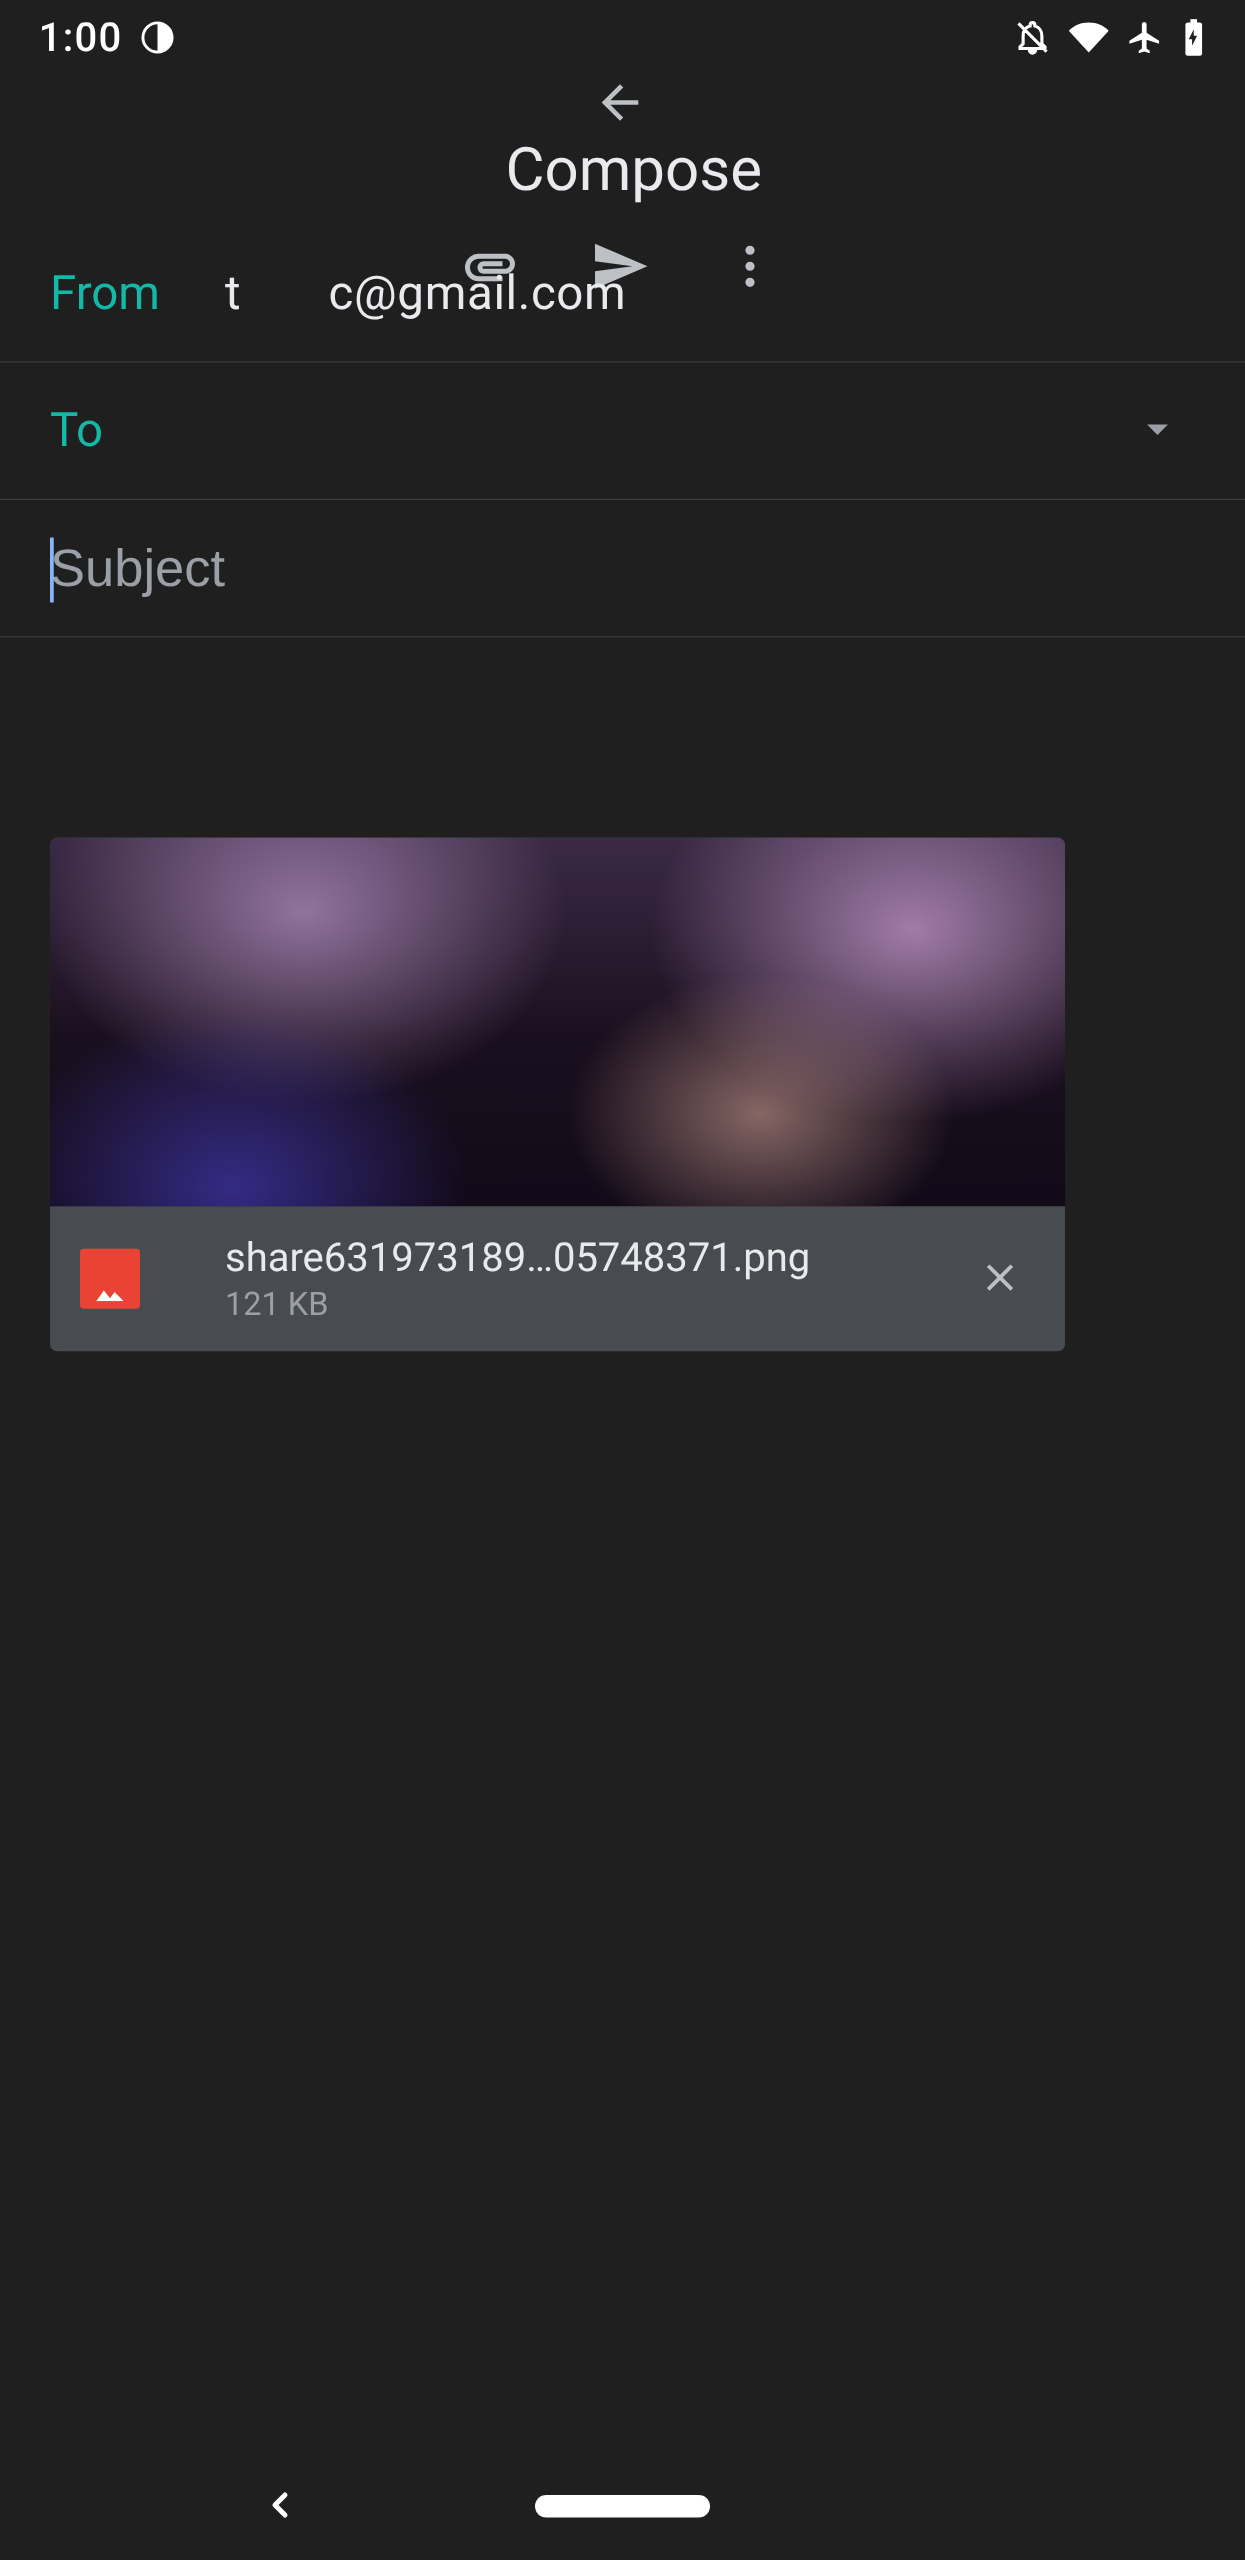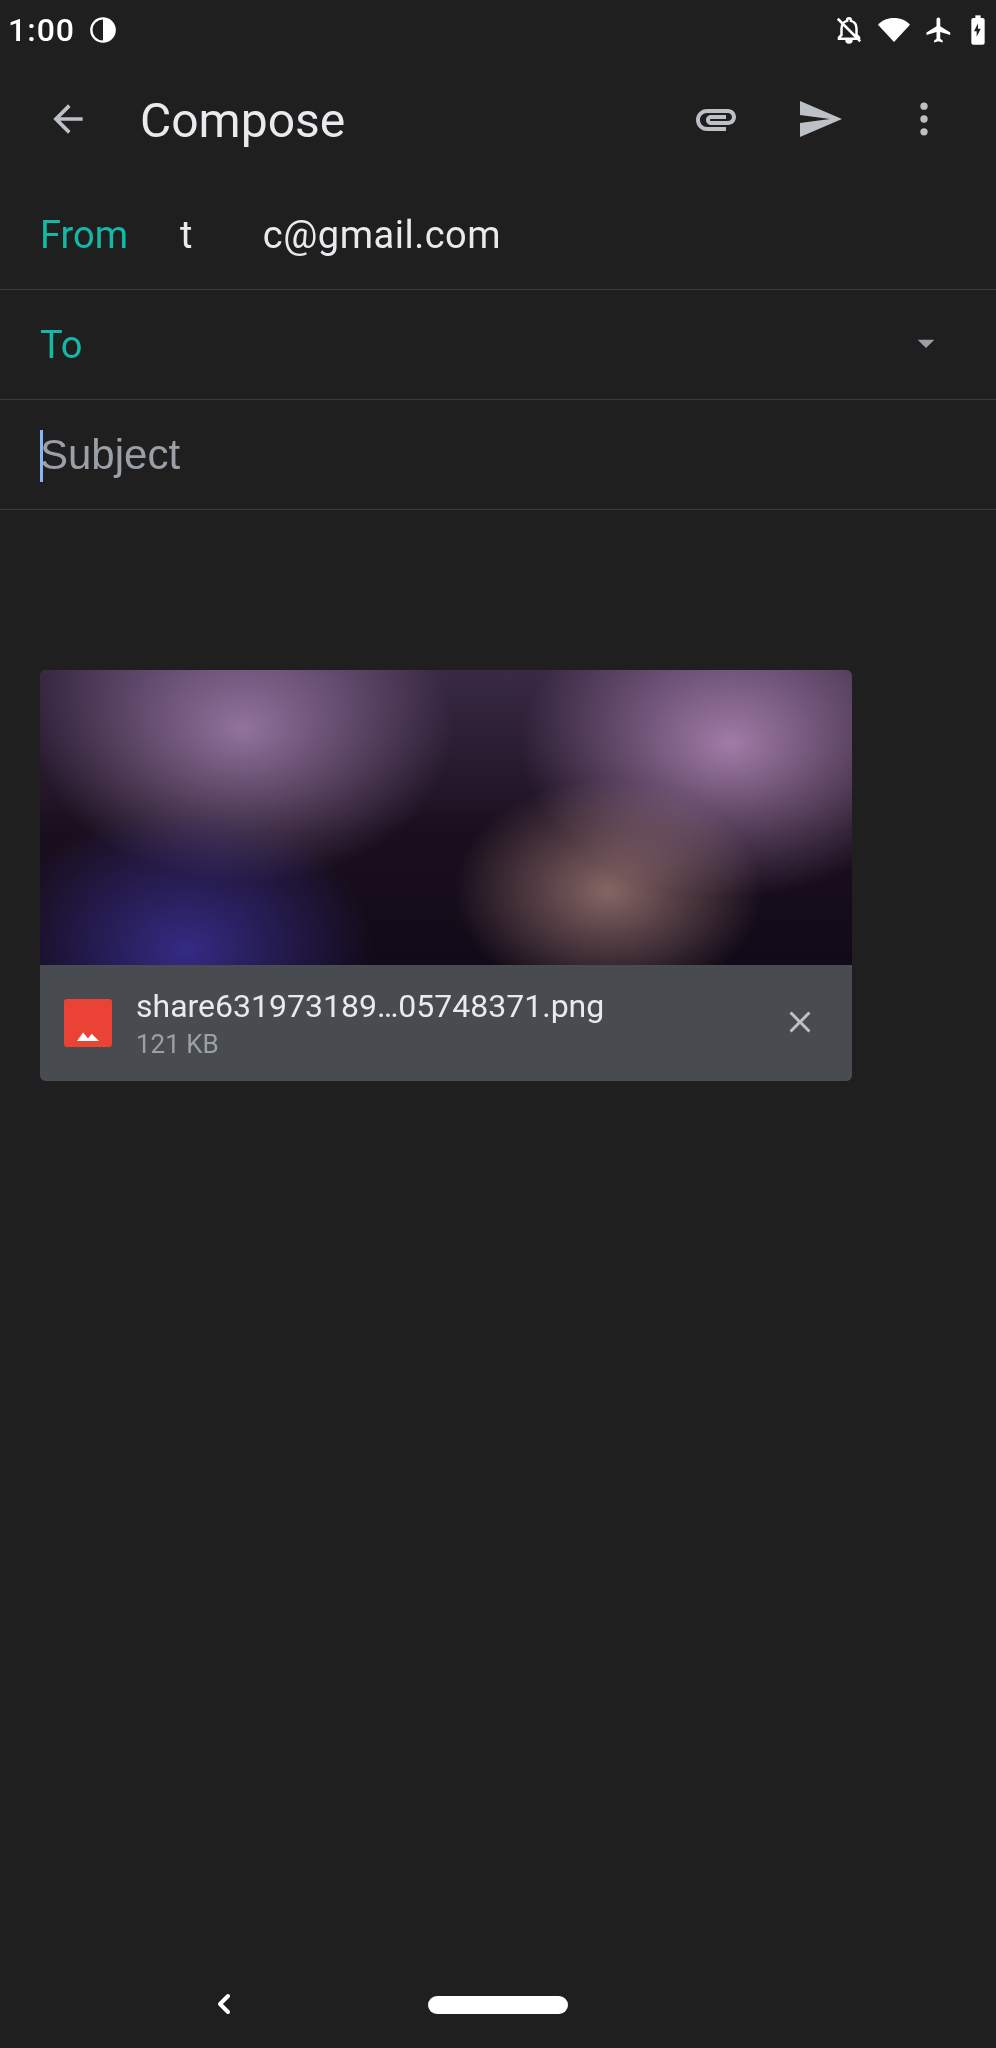--- a/index.html
+++ b/index.html
@@ -10,34 +10,35 @@
     color: #e8eaed;
     font-family: Roboto, Arial, sans-serif;
     overflow: hidden;
   }
   
   .status-bar {
     height: 60px;
     display: flex;
     align-items: center;
     justify-content: space-between;
-    padding: 0 8px;
+    padding: 0 31px;
     color: #ffffff;
   }
   .status-left { display: flex; align-items: center; gap: 14px; }
   .status-right { display: flex; align-items: center; gap: 14px; }
   .status-time { font-size: 32px; font-weight: 500; letter-spacing: 1px; }
   .status-icon { display: inline-flex; }
   .status-icon svg { fill: #ffffff; }
   
   .app-bar {
     height: 120px;
     display: flex;
     align-items: center;
     padding: 0 22px 0 18px;
+    flex-direction: column;
   }
   .back-btn, .attach-btn, .send-btn, .more-btn {
     width: 100px; height: 100px;
     display: flex; align-items: center; justify-content: center;
     background: none; border: none; cursor: pointer;
   }
   .back-btn svg, .attach-btn svg, .send-btn svg, .more-btn svg {
     fill: #bdc1c6;
   }
   .app-title {
@@ -143,21 +144,21 @@
     background: #484c50;
   }
   .attachment-thumb {
     width: 48px; height: 48px;
     background: #ea4335;
     border-radius: 3px;
     display: flex; align-items: flex-end; justify-content: center;
     padding-bottom: 6px;
   }
   .attachment-thumb svg { fill: #ffffff; }
-  .attachment-text { flex: 1; min-width: 0; }
+  .attachment-text { flex: 1; min-width: 0; margin-left: 44px; }
   .attachment-name {
     color: #e8eaed; font-size: 32px;
     white-space: nowrap; overflow: hidden; text-overflow: ellipsis;
   }
   .attachment-size { color: #9aa0a6; font-size: 26px; margin-top: 4px; }
   .attachment-remove {
     width: 56px; height: 56px;
     background: none; border: none; cursor: pointer;
     display: flex; align-items: center; justify-content: center;
   }

